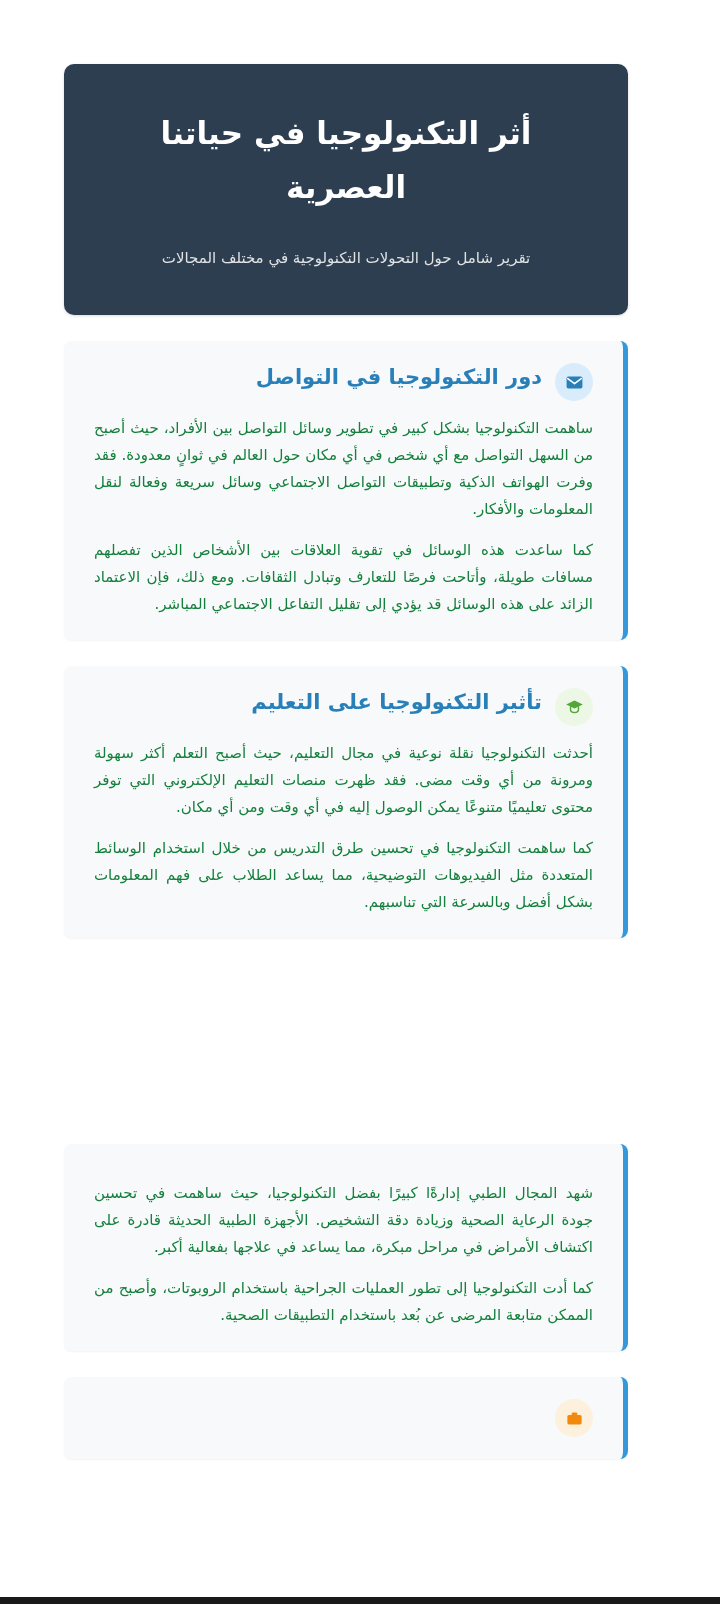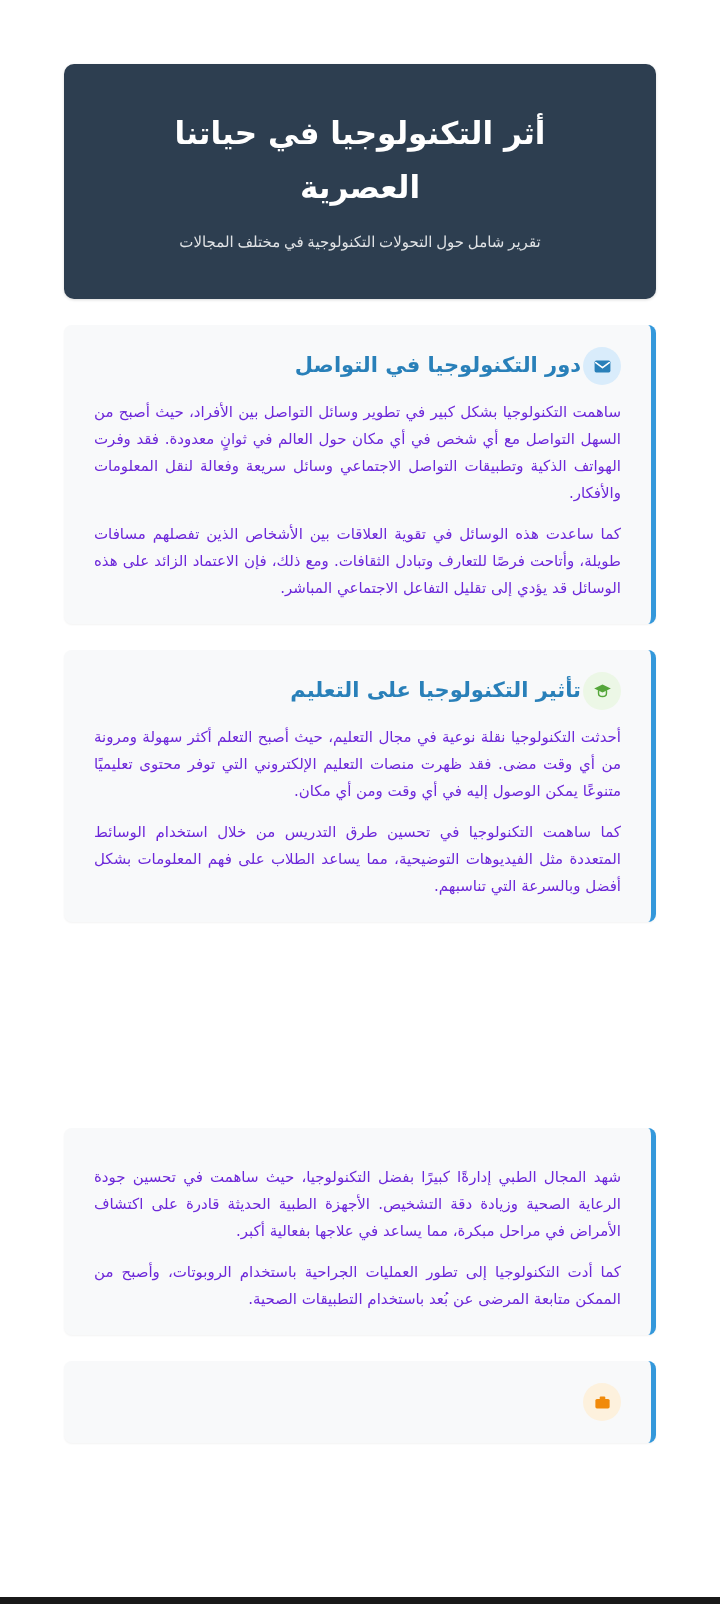--- a/index.html
+++ b/index.html
@@ -2,54 +2,54 @@
 <html lang="ar" dir="rtl"><head>
 <meta charset="utf-8">
 <style>
   * { margin:0; padding:0; box-sizing:border-box; }
   html,body { background:#ffffff; }
   body { font-family:"DejaVu Sans", sans-serif; }
   .screen {
     position:relative; width:720px; height:1604px;
     margin:0 auto; background:#ffffff; overflow:hidden; direction:rtl;
   }
-  .content { padding:64px 64px 0 64px; }
+  .content { padding:64px 92px 0 64px; }
 
   
   .report-header {
     background:#2d3e50; border-radius:10px; text-align:center;
     padding:42px 40px 46px 40px; margin-bottom:26px;
     box-shadow:0 1px 3px rgba(0,0,0,0.15);
   }
   .report-header h1 {
     color:#ffffff; font-size:31px; font-weight:bold; line-height:1.75;
     max-width:430px; margin:0 auto;
   }
   .report-header .subtitle {
-    color:rgba(255,255,255,0.85); font-size:15px; margin-top:16px; line-height:1.5;font-family:Liberation Serif, serif;
+    color:rgba(255,255,255,0.85); font-size:15px; margin-top:32px; line-height:1.5;
   }
 
   
   .card {
     background:#f8f9fa; border-radius:8px;
     border-left:none; border-right:5px solid #3498db;
     padding:22px 30px 22px 30px; margin-bottom:26px;
     box-shadow:0 1px 2px rgba(0,0,0,0.05);
   }
   .card.page-break { margin-top:206px; }
-  .card-heading { display:flex; align-items:center; gap:2px; }
+  .card-heading { display:flex; gap:13px; }
   .icon-circle {
     width:38px; height:38px; border-radius:50%;
     background:var(--icon-bg,#d9ecfb); color:var(--icon-color,#2980b9);
     display:flex; align-items:center; justify-content:center; flex:0 0 auto;
   }
   .icon-circle svg { width:19px; height:19px; display:block; }
   .card-heading h2 { color:#2980b9; font-size:21px; font-weight:bold; line-height:1.4; }
   .card p {
-    color:#6d28d9; font-size:15px; line-height:1.8;
+    color:#15803d; font-size:15px; line-height:1.8;
     text-align:justify; margin-top:14px;
   }
 
   .bottom-bar {
     position:absolute; left:0; bottom:0; width:720px; height:7px; background:#191919;
   }
 </style>
 </head>
 <body>
 

